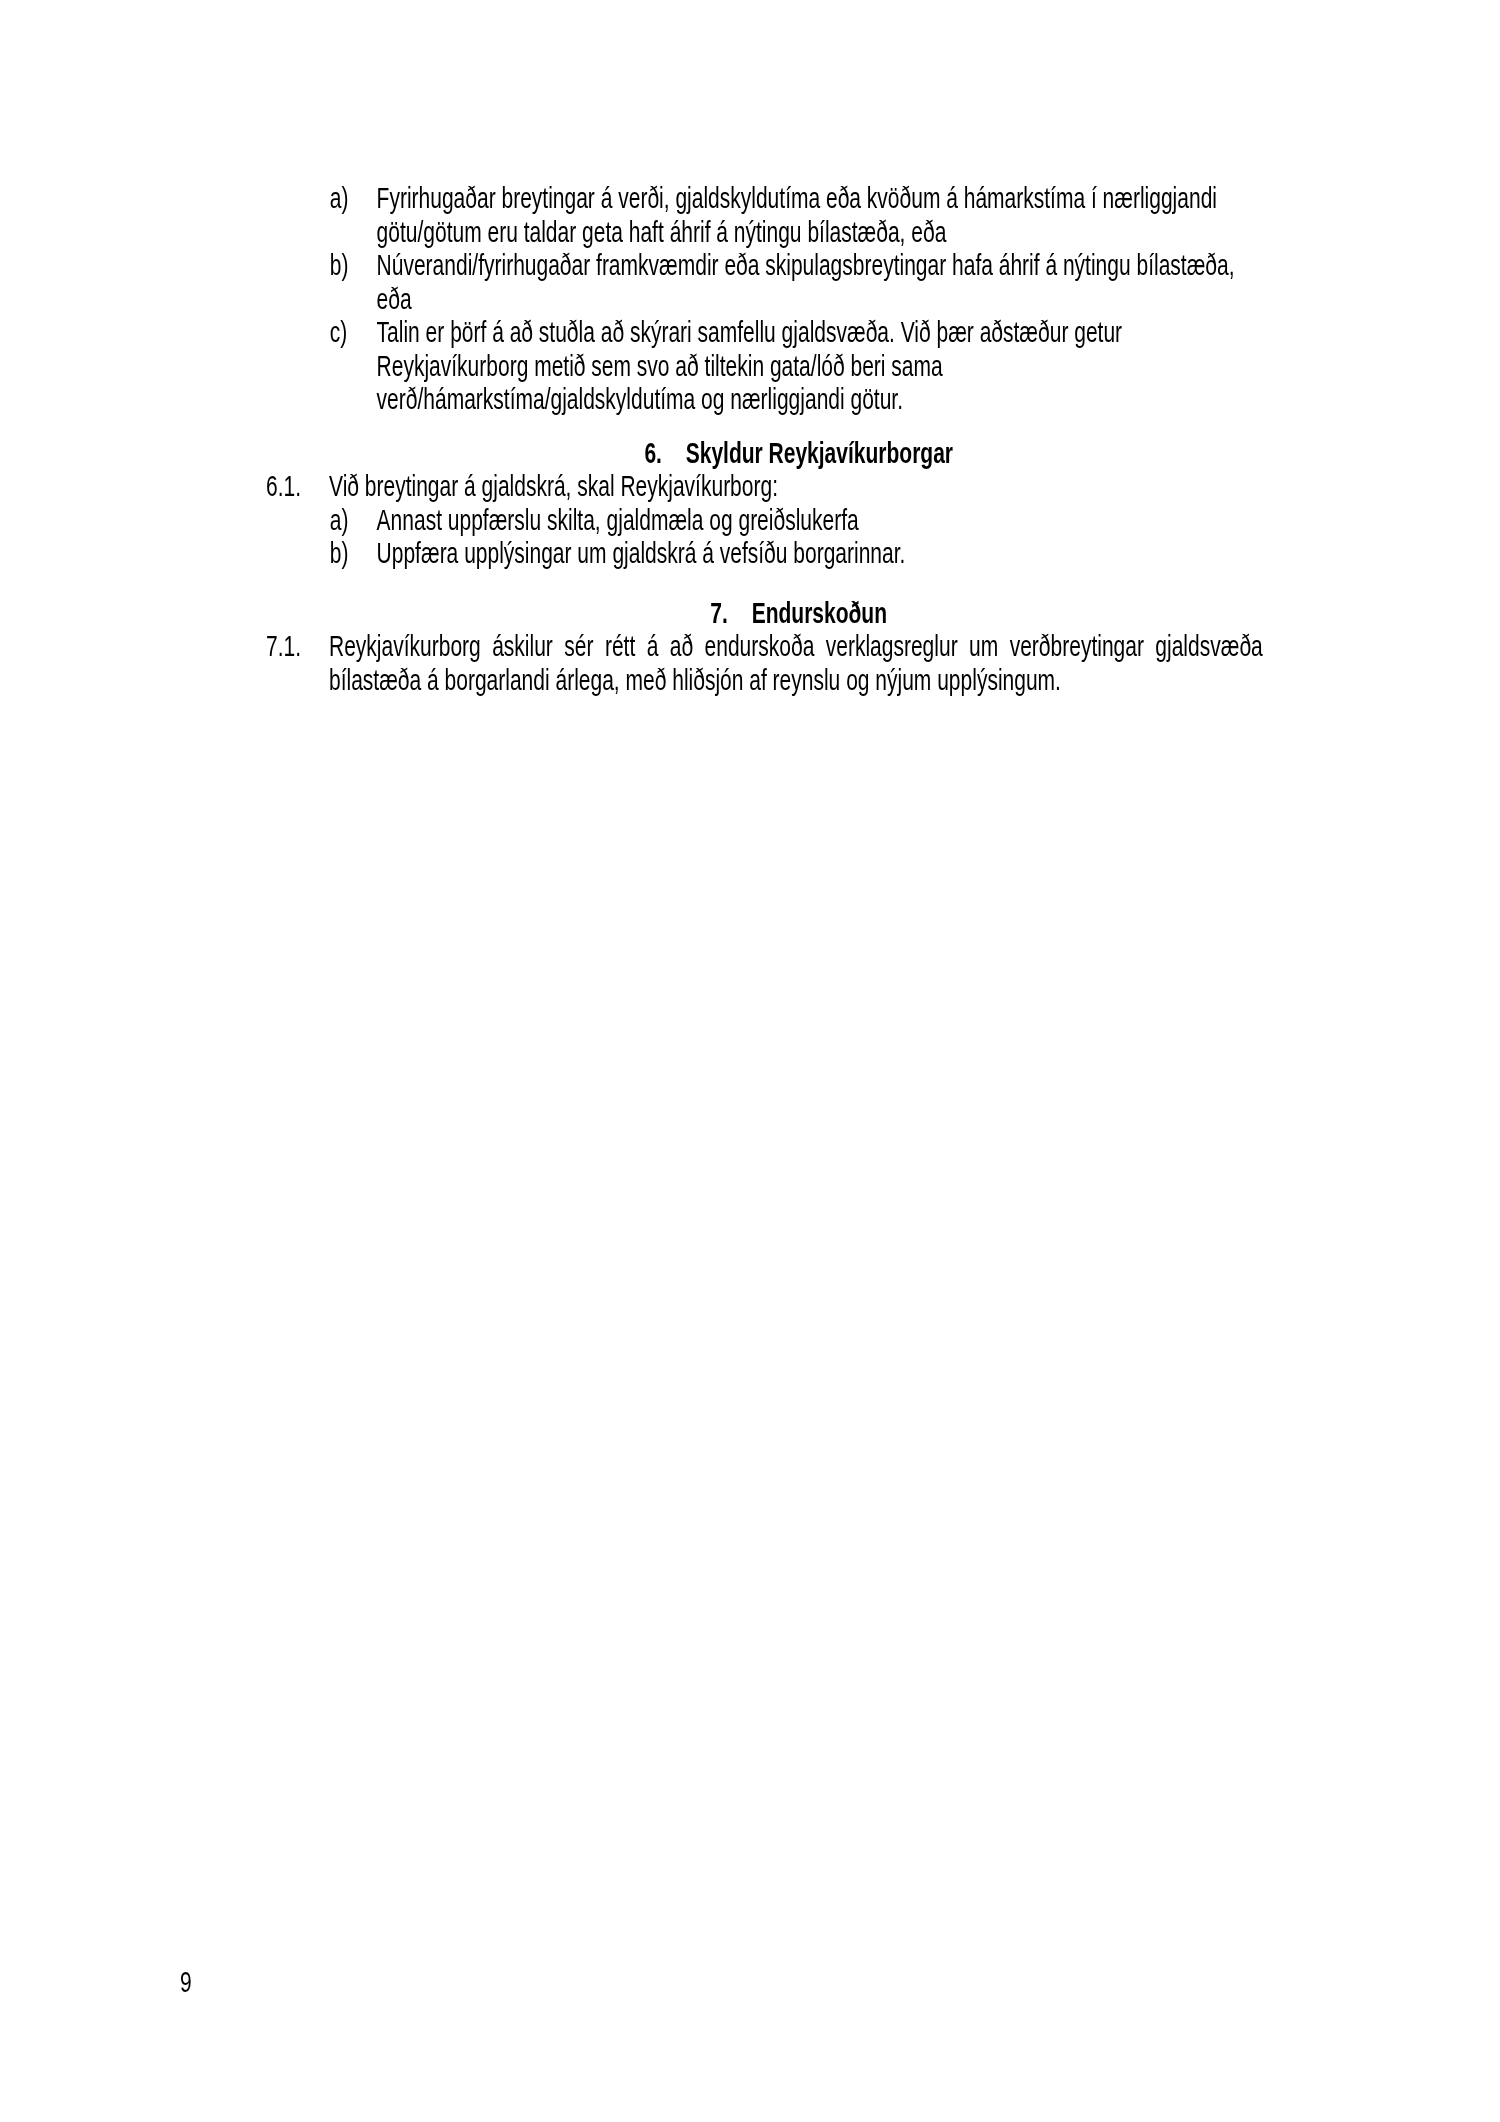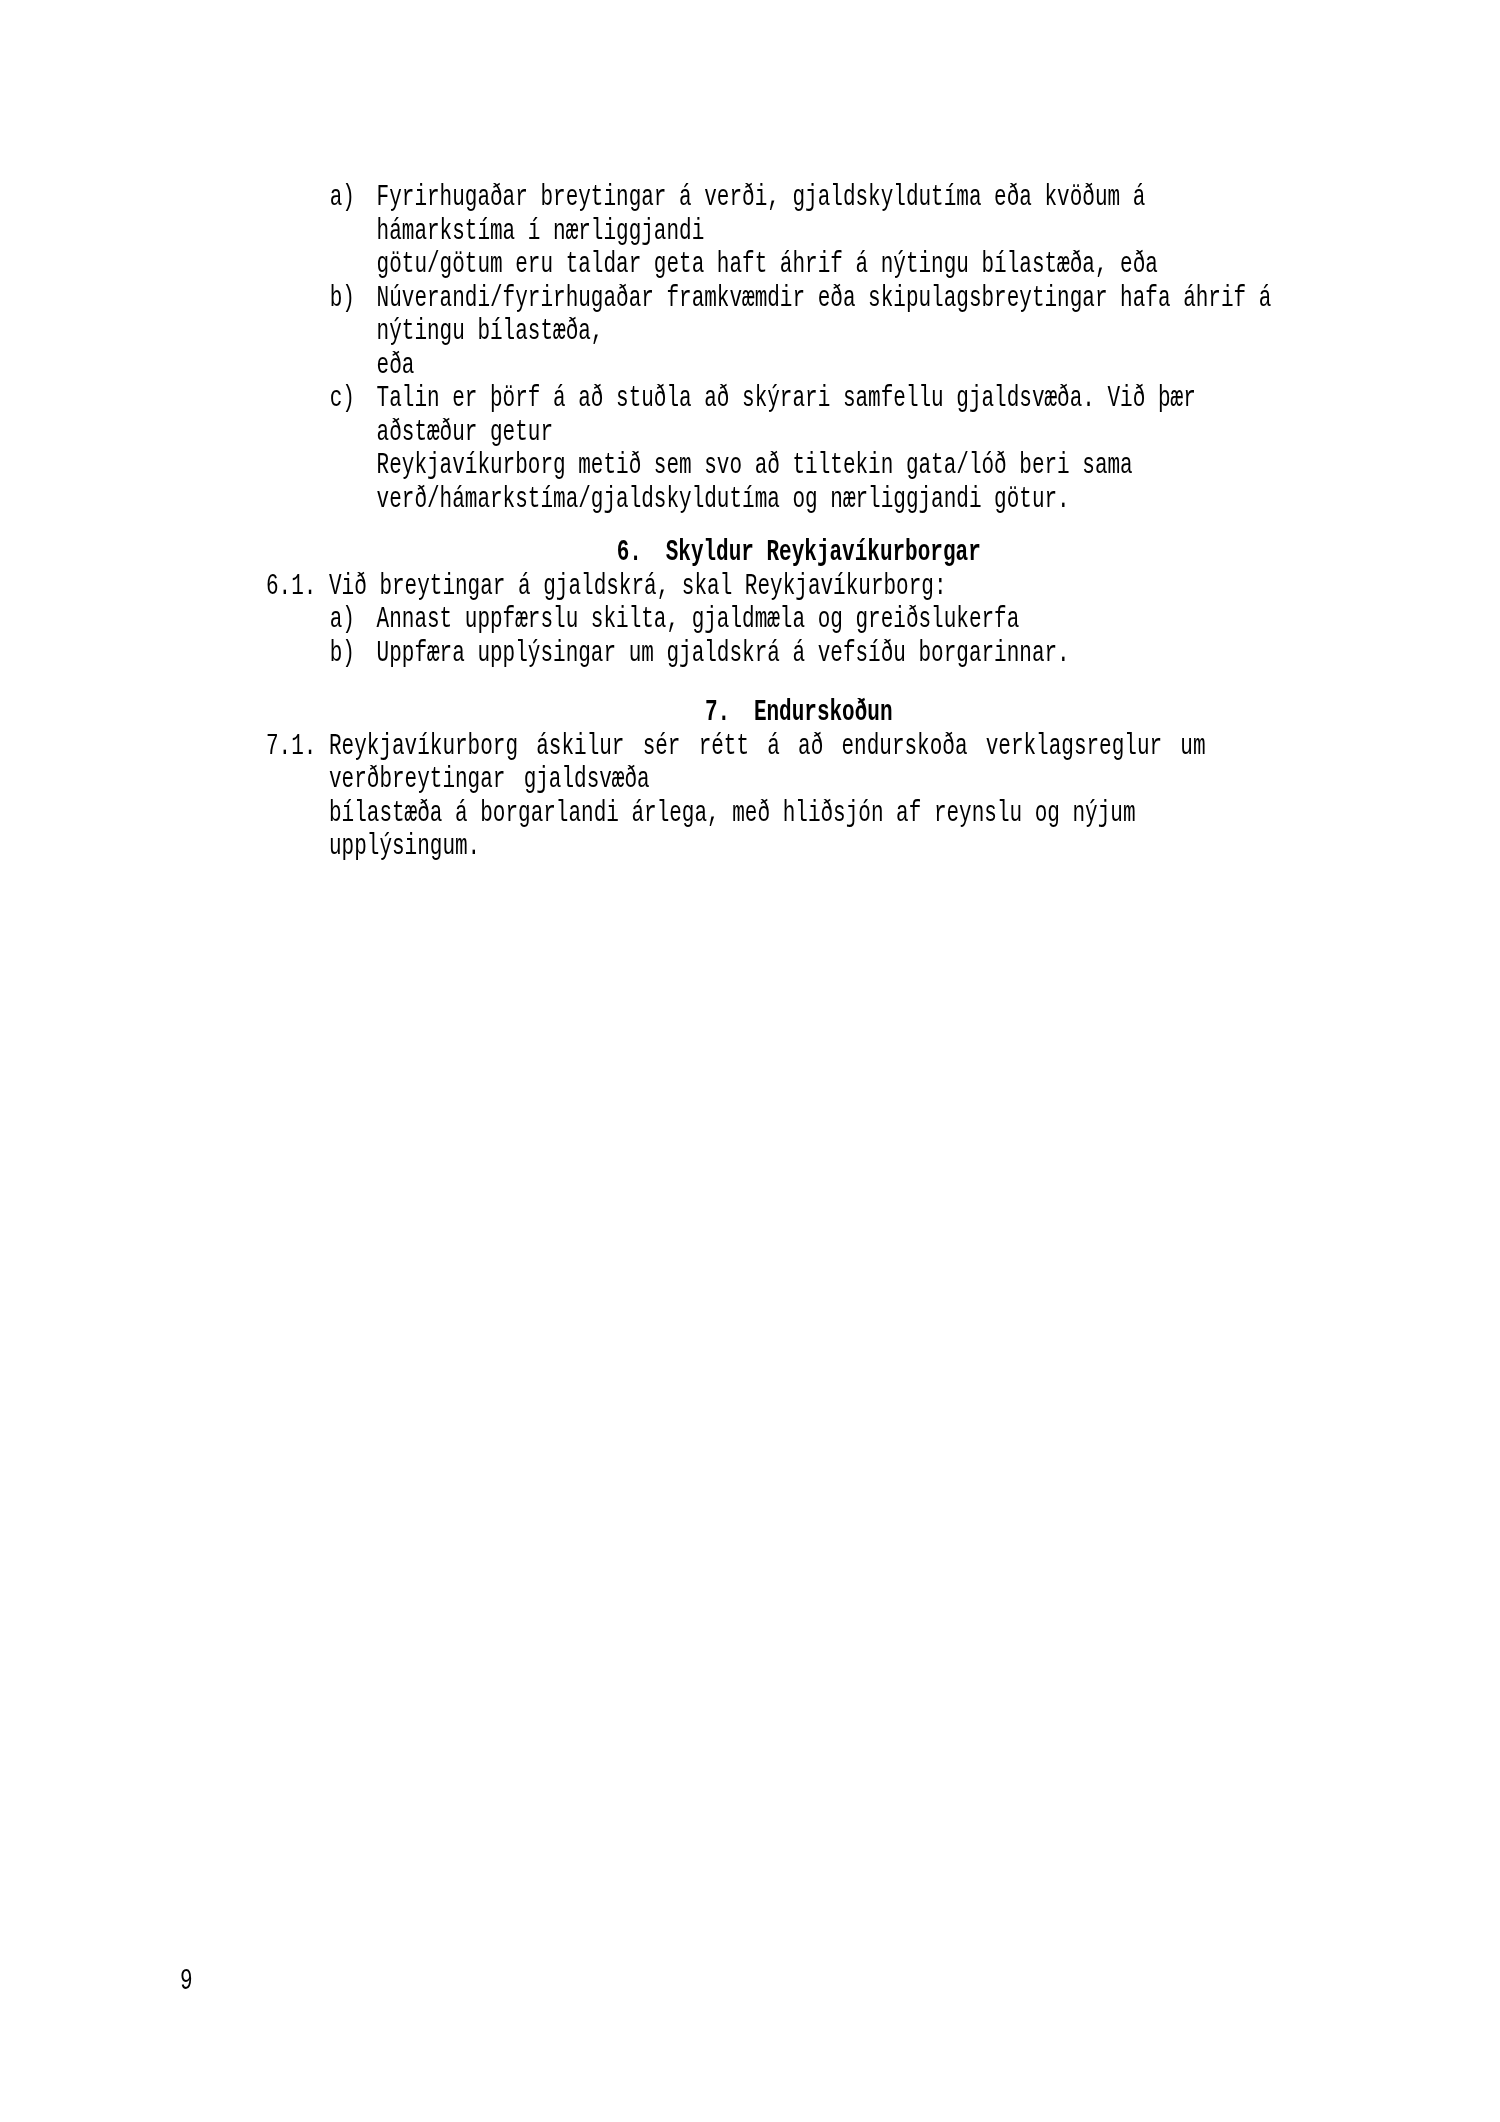--- a/index.html
+++ b/index.html
@@ -3,21 +3,21 @@
 <meta charset="utf-8">
 <style>
   * { margin: 0; padding: 0; box-sizing: border-box; }
   html, body { background: #ffffff; }
   .page {
     position: relative;
     width: 1320px;
     height: 2122px;
     background: #ffffff;
     overflow: hidden;
-    font-family: Liberation Mono, monospace;
+    font-family: Liberation Sans, sans-serif;
     color: #000000;
   }
   
   .content {
     position: absolute;
     left: 266px;
     top: 0;
     width: 1462px;
     transform: scaleX(0.7);
     transform-origin: 0 0;

